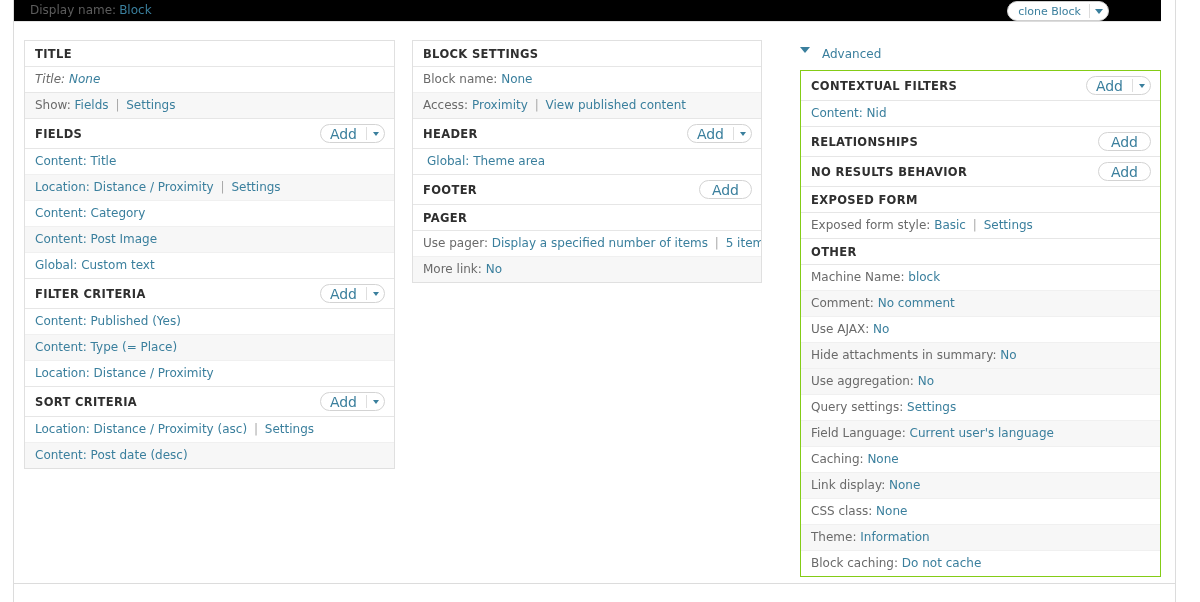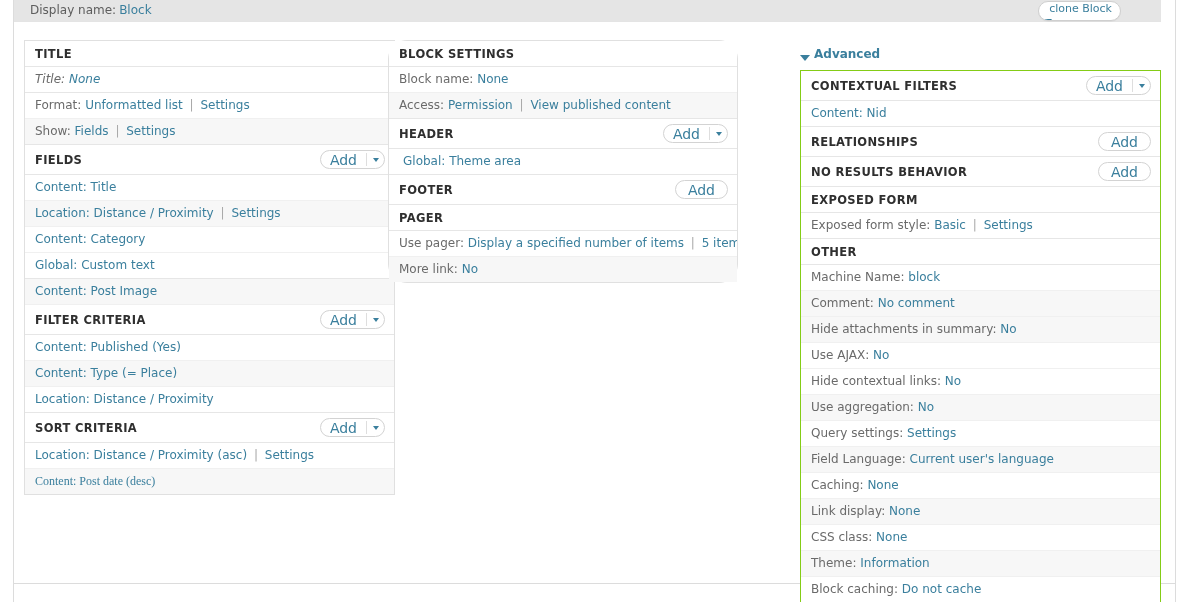--- a/index.html
+++ b/index.html
@@ -45,21 +45,21 @@
     background: #dcdcdc;
   }
 
   
   #display-bar {
     position: absolute;
     left: 14px;
     top: 0;
     width: 1147px;
     height: 22px;
-    background: #e5e5e5;
+    background: #000000;
     border-bottom: 1px solid #e4e4e4;
     box-sizing: border-box;
   }
   #display-bar .dn-label {
     position: absolute;
     left: 16px;
     top: 3px;
     color: #5d5d5d;
     font-size: 12px;
     white-space: nowrap;
@@ -101,48 +101,46 @@
     width: 18px;
   }
   .caret-down {
     width: 0; height: 0;
     border-left: 4px solid transparent;
     border-right: 4px solid transparent;
     border-top: 5px solid #3a7f9d;
   }
   #clone-btn {
     position: absolute;
-    right: 40px;
+    right: 52px;
     top: 1px;
-    flex-direction: column;
   }
 
   
   .col {
     position: absolute;
     top: 40px;
     background: #ffffff;
     border: 1px solid #e0e0e0;
     box-sizing: border-box;
   }
   #col-left   { left: 24px;  width: 371px; }
-  #col-middle { left: 388px; width: 350px; border-radius: 19px; }
+  #col-middle { left: 412px; width: 350px; }
 
   
   #advanced-toggle {
     position: absolute;
     left: 800px;
     top: 47px;
     display: flex;
-    align-items: flex-end;
-    gap: 4px;
+    align-items: flex-start;
+    gap: 12px;
     color: #3a7f9d;
     font-size: 12px;
     cursor: default;
-    font-weight: bold;
   }
   #advanced-toggle .tri {
     width: 0; height: 0;
     border-left: 5px solid transparent;
     border-right: 5px solid transparent;
     border-top: 6px solid #3a7f9d;
   }
   #col-right-box {
     position: absolute;
     left: 800px;
@@ -259,37 +257,36 @@
           <span class="caret-down"></span>
         </span>
     </div>
   </div>
 
   <div id="col-left" class="col">
       <div class="sec-head">
         <span class="sh-title">TITLE</span>
       </div>
       <div class="row italic last"><span class="lbl">Title:</span> <span class="lnk">None</span></div>
-      <div class="row"><span class="lbl">Format:</span> <span class="lnk">Unformatted list</span> <span class="sep">|</span> <span class="lnk">Settings</span></div>
       <div class="row alt last"><span class="lbl">Show:</span> <span class="lnk">Fields</span> <span class="sep">|</span> <span class="lnk">Settings</span></div>
       <div class="sec-head">
         <span class="sh-title">FIELDS</span>
         <span class="add-pill">
           <span class="ap-text">Add</span>
           <span class="ap-sep"></span>
           <span class="ap-caret">
             <span class="caret-down"></span>
           </span>
         </span>
       </div>
       <div class="row"><span class="lnk">Content: Title</span></div>
       <div class="row alt"><span class="lnk">Location: Distance / Proximity</span> <span class="sep">|</span> <span class="lnk">Settings</span></div>
       <div class="row"><span class="lnk">Content: Category</span></div>
+      <div class="row alt"><span class="lnk">Content: Post Image</span></div>
       <div class="row last"><span class="lnk">Global: Custom text</span></div>
-      <div class="row alt"><span class="lnk">Content: Post Image</span></div>
       <div class="sec-head">
         <span class="sh-title">FILTER CRITERIA</span>
         <span class="add-pill">
           <span class="ap-text">Add</span>
           <span class="ap-sep"></span>
           <span class="ap-caret">
             <span class="caret-down"></span>
           </span>
         </span>
       </div>
@@ -300,29 +297,29 @@
         <span class="sh-title">SORT CRITERIA</span>
         <span class="add-pill">
           <span class="ap-text">Add</span>
           <span class="ap-sep"></span>
           <span class="ap-caret">
             <span class="caret-down"></span>
           </span>
         </span>
       </div>
       <div class="row"><span class="lnk">Location: Distance / Proximity (asc)</span> <span class="sep">|</span> <span class="lnk">Settings</span></div>
-      <div class="row alt last" style="border-bottom: none; font-family: Liberation Serif, serif;"><span class="lnk">Content: Post date (desc)</span></div>
+      <div class="row alt last" style="border-bottom: none;"><span class="lnk">Content: Post date (desc)</span></div>
     </div>
 
   <div id="col-middle" class="col">
       <div class="sec-head">
         <span class="sh-title">BLOCK SETTINGS</span>
       </div>
       <div class="row"><span class="lbl">Block name:</span> <span class="lnk">None</span></div>
-      <div class="row alt last"><span class="lbl">Access:</span> <span class="lnk">Permission</span> <span class="sep">|</span> <span class="lnk">View published content</span></div>
+      <div class="row alt last"><span class="lbl">Access:</span> <span class="lnk">Proximity</span> <span class="sep">|</span> <span class="lnk">View published content</span></div>
       <div class="sec-head">
         <span class="sh-title">HEADER</span>
         <span class="add-pill">
           <span class="ap-text">Add</span>
           <span class="ap-sep"></span>
           <span class="ap-caret">
             <span class="caret-down"></span>
           </span>
         </span>
       </div>
@@ -370,23 +367,22 @@
       </div>
       <div class="sec-head">
         <span class="sh-title">EXPOSED FORM</span>
       </div>
       <div class="row last"><span class="lbl">Exposed form style:</span> <span class="lnk">Basic</span> <span class="sep">|</span> <span class="lnk">Settings</span></div>
       <div class="sec-head">
         <span class="sh-title">OTHER</span>
       </div>
       <div class="row"><span class="lbl">Machine Name:</span> <span class="lnk">block</span></div>
       <div class="row alt"><span class="lbl">Comment:</span> <span class="lnk">No comment</span></div>
+      <div class="row"><span class="lbl">Use AJAX:</span> <span class="lnk">No</span></div>
       <div class="row alt"><span class="lbl">Hide attachments in summary:</span> <span class="lnk">No</span></div>
-      <div class="row"><span class="lbl">Use AJAX:</span> <span class="lnk">No</span></div>
-      <div class="row"><span class="lbl">Hide contextual links:</span> <span class="lnk">No</span></div>
       <div class="row alt"><span class="lbl">Use aggregation:</span> <span class="lnk">No</span></div>
       <div class="row"><span class="lbl">Query settings:</span> <span class="lnk">Settings</span></div>
       <div class="row alt"><span class="lbl">Field Language:</span> <span class="lnk">Current user's language</span></div>
       <div class="row"><span class="lbl">Caching:</span> <span class="lnk">None</span></div>
       <div class="row alt"><span class="lbl">Link display:</span> <span class="lnk">None</span></div>
       <div class="row"><span class="lbl">CSS class:</span> <span class="lnk">None</span></div>
       <div class="row alt"><span class="lbl">Theme:</span> <span class="lnk">Information</span></div>
       <div class="row last" style="border-bottom: none;"><span class="lbl">Block caching:</span> <span class="lnk">Do not cache</span></div>
     </div>
 

